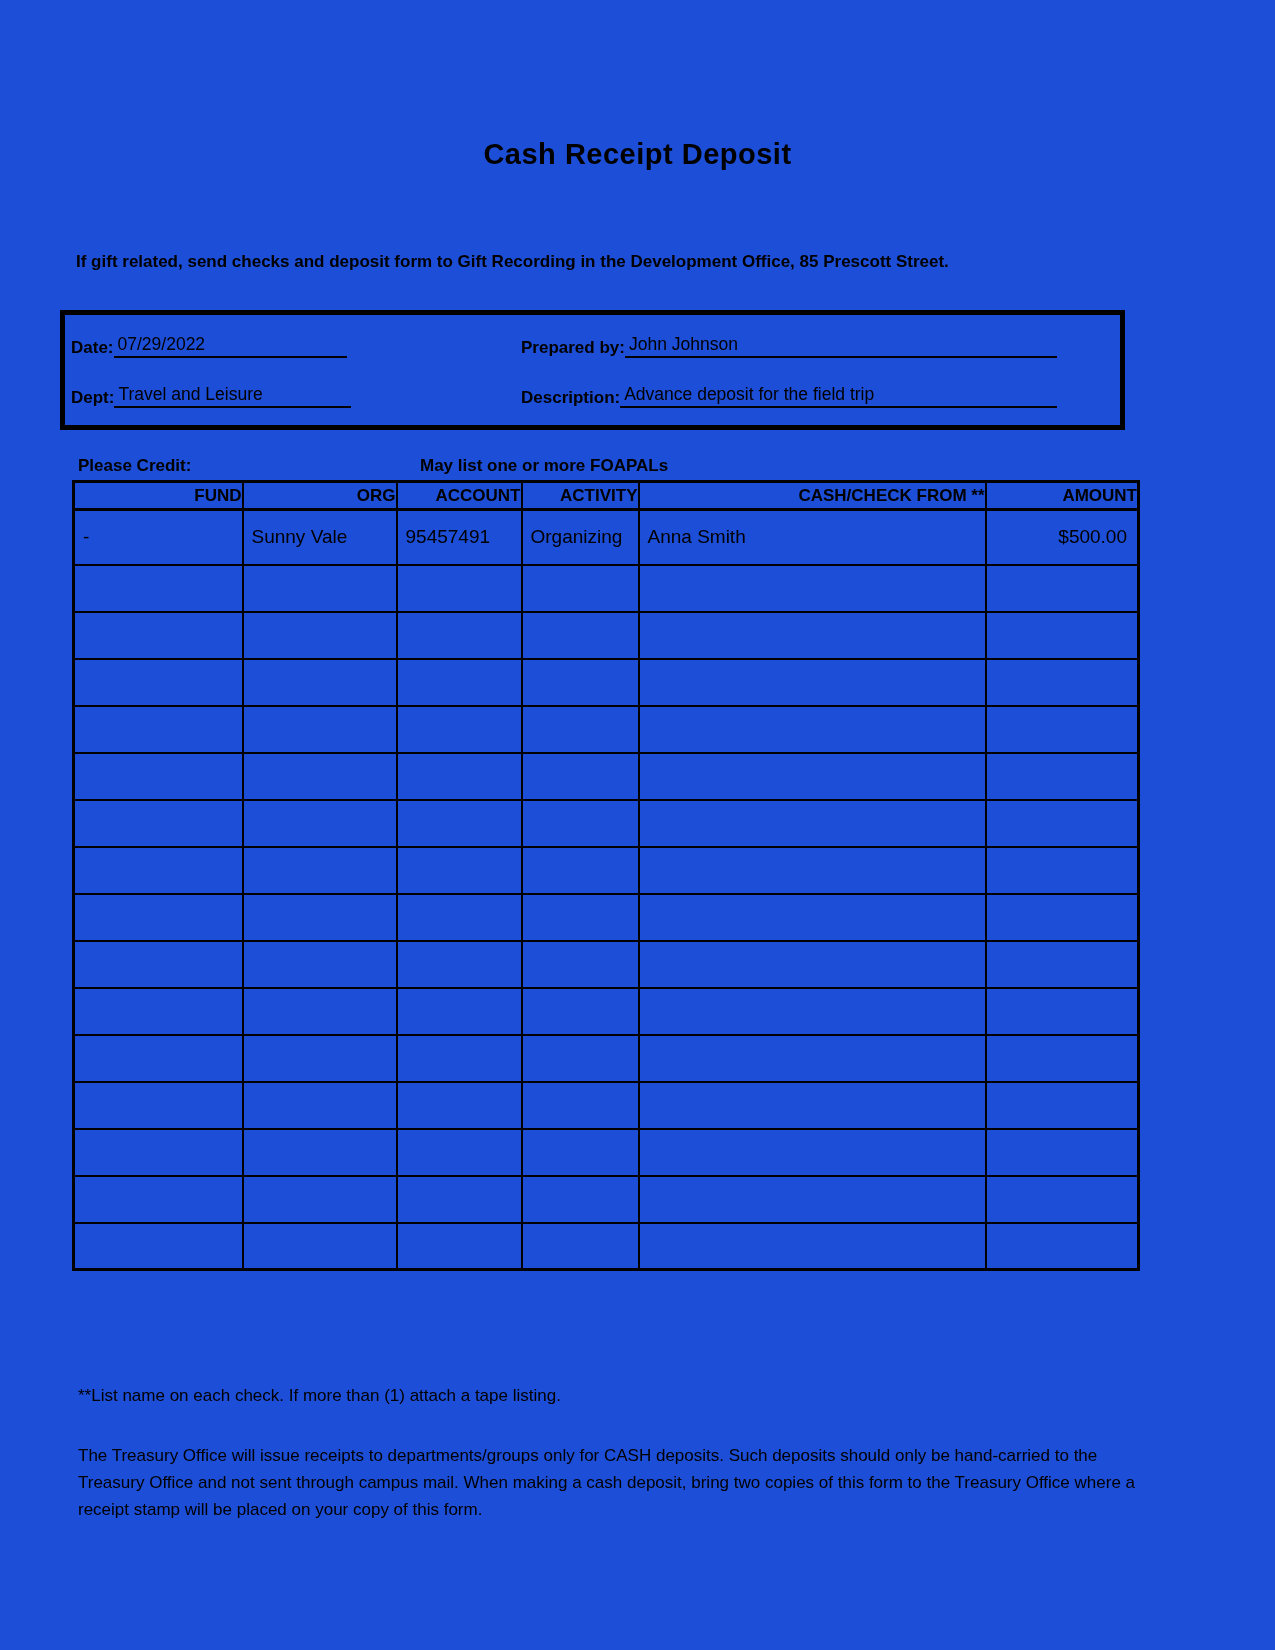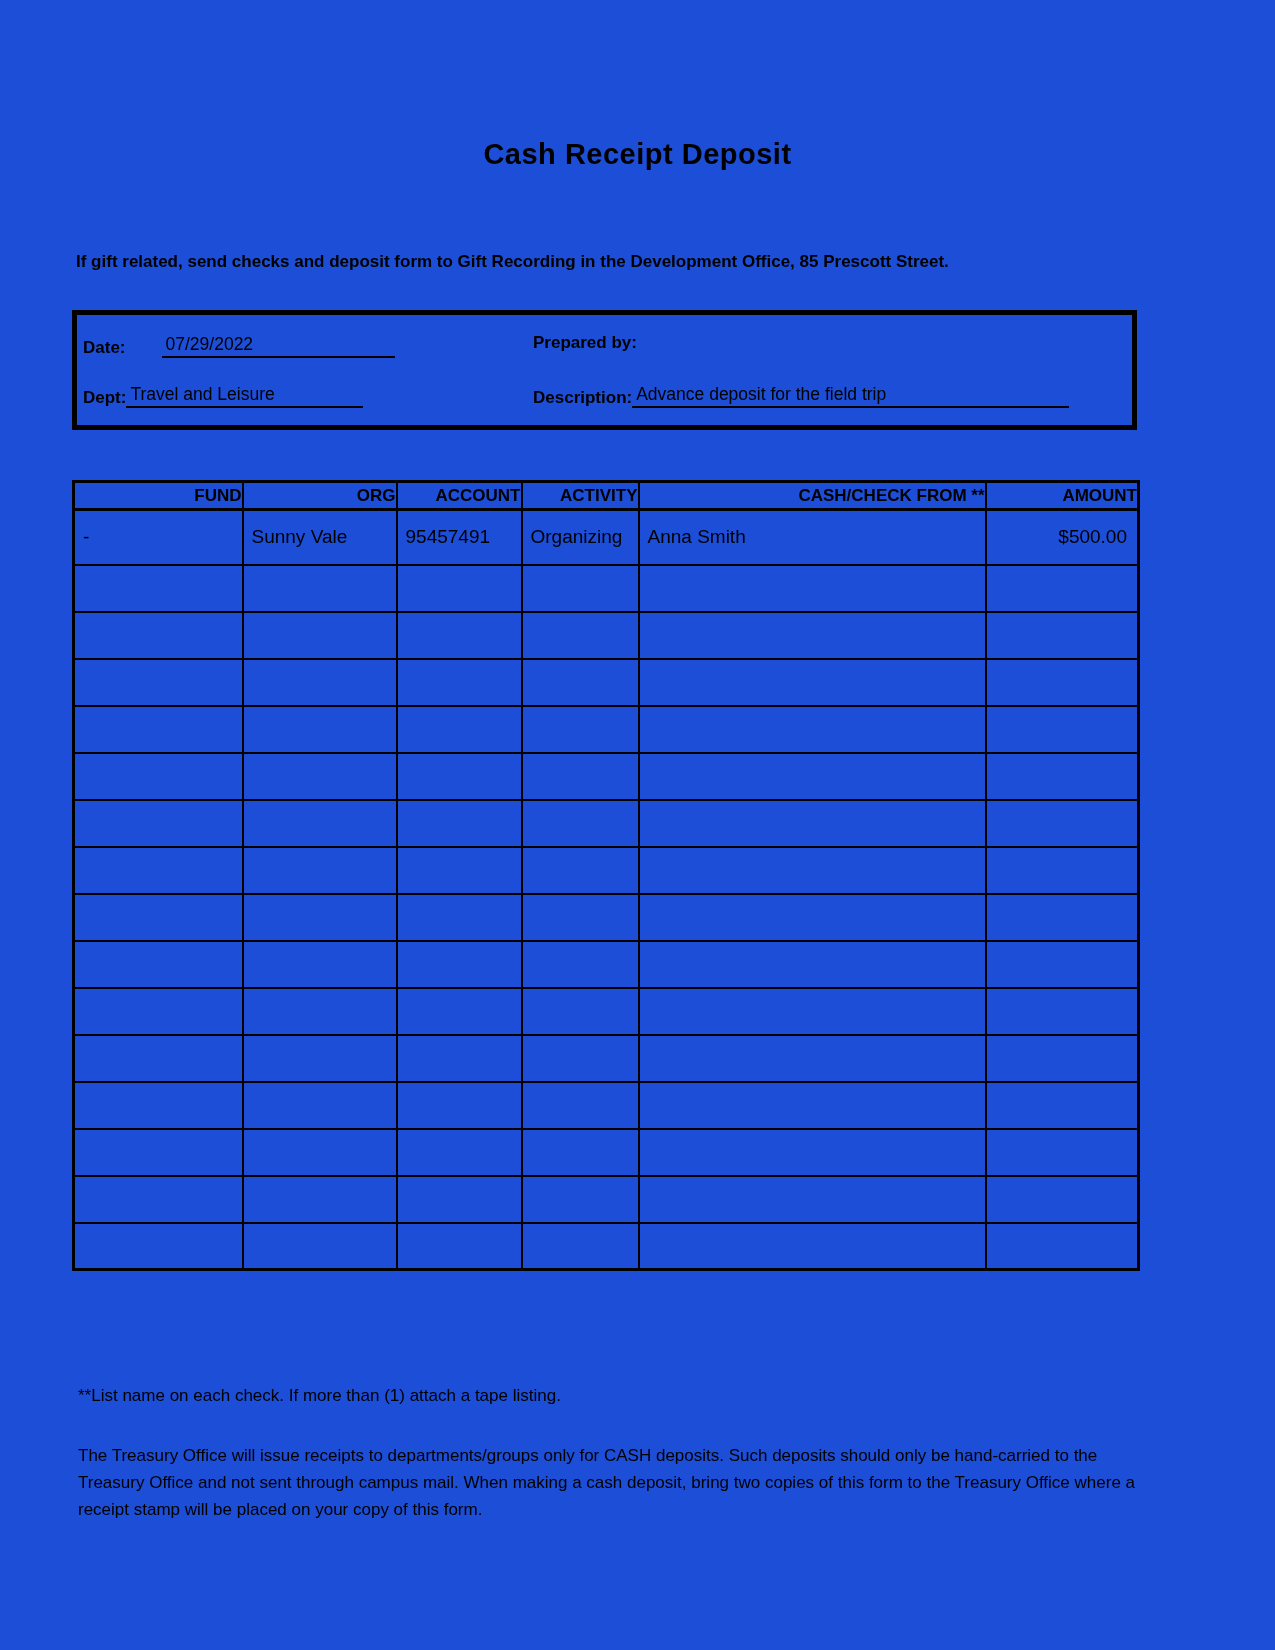--- a/index.html
+++ b/index.html
@@ -17,32 +17,32 @@
     text-align: center; font-size: 29px; font-weight: bold;
     letter-spacing: 0.5px;
   }
 
   .instruction {
     position: absolute; top: 252px; left: 76px; width: 1065px;
     font-size: 17px; font-weight: bold;
   }
 
   .info-box {
-    position: absolute; top: 310px; left: 72px; width: 1065px; height: 120px;
+    position: absolute; top: 310px; left: 60px; width: 1065px; height: 120px;
     border: 5px solid #000;
     padding: 16px 6px 10px 6px;
   }
   .info-field { display: flex; align-items: flex-end; }
   .info-label { font-size: 17px; font-weight: bold; white-space: nowrap; }
   .uline {
     display: inline-block; border-bottom: 2px solid #000;
     font-size: 17.5px; line-height: 22px; white-space: nowrap;
     padding: 0 2px 1px 4px;
   }
-  .w-date { width: 233px; margin-left: 36px; }
+  .w-date { width: 233px; }
   .w-dept { width: 237px; }
   .w-prep { width: 432px; }
   .w-desc { width: 437px; }
   .rf1 { position: absolute; left: 456px; top: 18px; }
   .rf2 { position: absolute; left: 456px; top: 68px; }
   .lf1 { position: absolute; left: 6px; top: 18px; }
   .lf2 { position: absolute; left: 6px; top: 68px; }
 
   .credit-line { position: absolute; top: 456px; left: 78px; display: flex; }
   .credit-label { font-size: 17px; font-weight: bold; width: 342px; }
@@ -109,31 +109,36 @@
 
   <div class="instruction">If gift related, send checks and deposit form to Gift Recording in the Development Office, 85 Prescott Street.</div>
 
   <div class="info-box">
     <div class="info-field lf1">
       <span class="info-label">Date:</span>
       <span class="uline w-date">07/29/2022</span>
     </div>
     <div class="info-field rf1">
       <span class="info-label">Prepared by:</span>
+      <span class="uline w-prep">John Johnson</span>
     </div>
     <div class="info-field lf2">
       <span class="info-label">Dept:</span>
       <span class="uline w-dept">Travel and Leisure</span>
     </div>
     <div class="info-field rf2">
       <span class="info-label">Description:</span>
       <span class="uline w-desc">Advance deposit for the field trip</span>
     </div>
   </div>
 
+  <div class="credit-line">
+    <span class="credit-label">Please Credit:</span>
+    <span class="foapal-note">May list one or more FOAPALs</span>
+  </div>
 
   <table class="deposit">
     <colgroup>
       <col class="c-fund">
         <col class="c-org">
         <col class="c-account">
       <col class="c-activity">
         <col class="c-from">
         <col class="c-amount">
     </colgroup>

